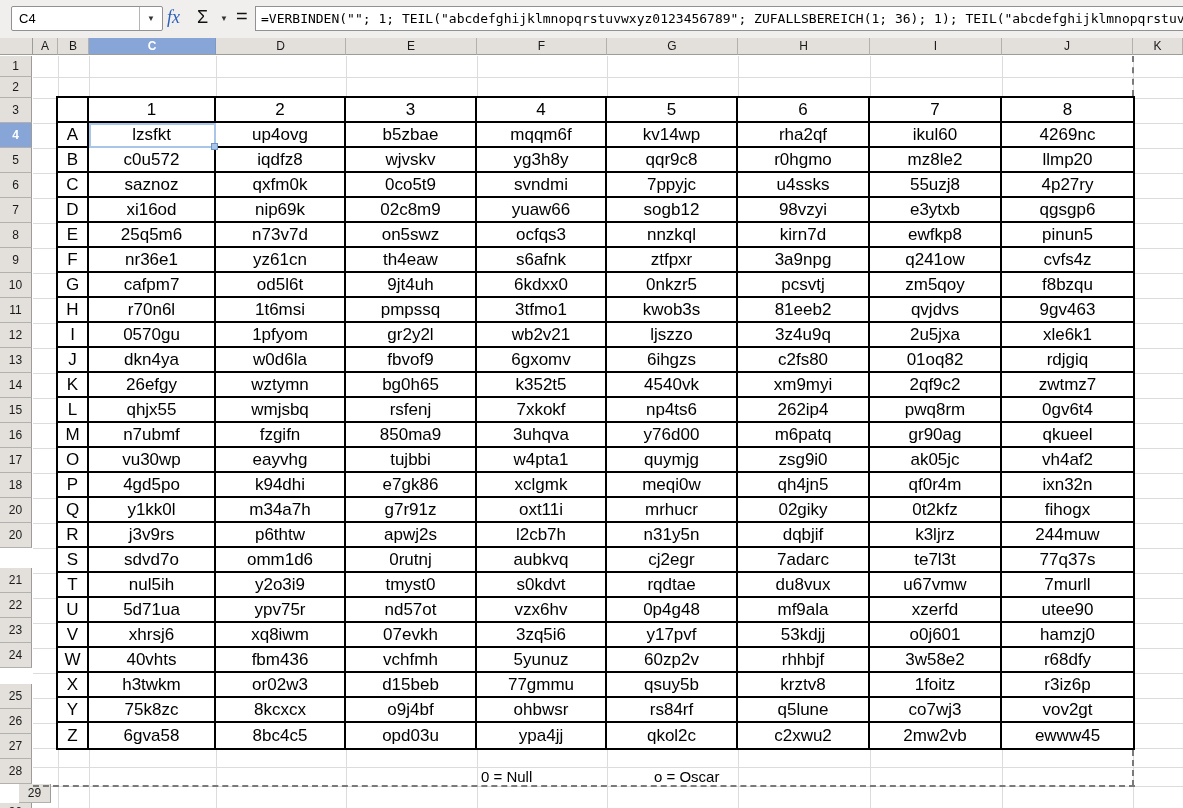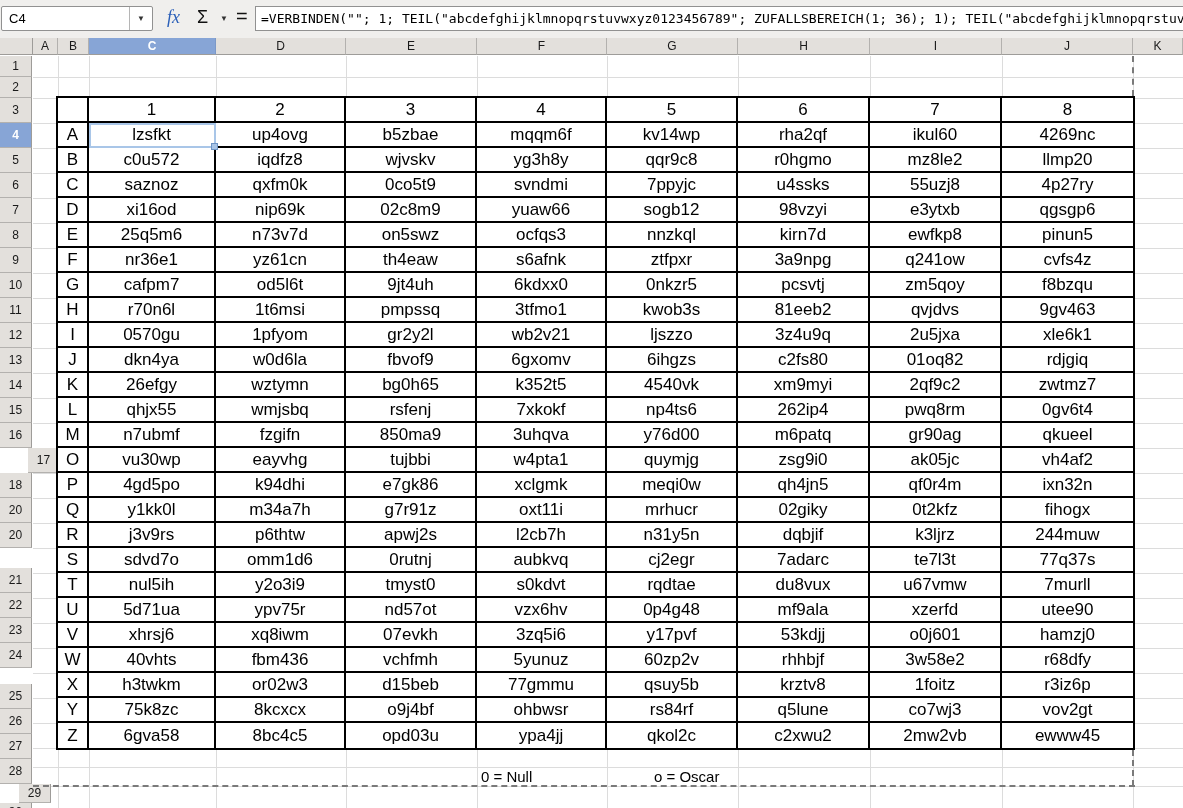--- a/index.html
+++ b/index.html
@@ -2,21 +2,21 @@
 <html><head>
 <meta charset="utf-8">
 <style>
   html,body{margin:0;padding:0;}
   body{
     position:relative;width:1183px;height:808px;overflow:hidden;
     background:#ffffff;font-family:"Liberation Sans",sans-serif;
   }
   
   .toolbar{position:absolute;left:0;top:0;width:1183px;height:38px;background:#f0efed;}
-  .namebox{position:absolute;left:1px;top:6px;width:152px;height:25px;background:#fff;
+  .namebox{position:absolute;left:11px;top:6px;width:152px;height:25px;background:#fff;
     border:1px solid #919191;border-radius:2px;box-sizing:border-box;}
   .namebox-text{position:absolute;left:7px;top:4px;font-size:13px;color:#000;}
   .namebox-btn{position:absolute;right:0;top:0;width:22px;height:23px;border-left:1px solid #b5b5b5;
     display:flex;align-items:center;justify-content:center;font-size:8px;color:#333;}
   .fbicon{position:absolute;color:#111;}
   .fx{left:167px;top:7px;font-family:"Liberation Serif",serif;font-style:italic;font-size:18px;color:#2a5fb8;}
   .sigma{left:197px;top:7px;font-size:18px;}
   .sigma-caret{left:220px;top:14px;font-size:8px;color:#333;}
   .equals{left:236px;top:5px;font-size:20px;}
   .formula-input{position:absolute;left:255px;top:6px;width:930px;height:25px;background:#fff;
@@ -140,21 +140,21 @@
     <div class="rowhead" style="height: 25px; line-height: 25px;">7</div>
     <div class="rowhead" style="height: 25px; line-height: 25px;">8</div>
     <div class="rowhead" style="height: 25px; line-height: 25px;">9</div>
     <div class="rowhead" style="height: 25px; line-height: 25px;">10</div>
     <div class="rowhead" style="height: 25px; line-height: 25px;">11</div>
     <div class="rowhead" style="height: 25px; line-height: 25px;">12</div>
     <div class="rowhead" style="height: 25px; line-height: 25px;">13</div>
     <div class="rowhead" style="height: 25px; line-height: 25px;">14</div>
     <div class="rowhead" style="height: 25px; line-height: 25px;">15</div>
     <div class="rowhead" style="height: 25px; line-height: 25px;">16</div>
-    <div class="rowhead" style="height: 25px; line-height: 25px; margin-left: 28px;">17</div>
+    <div class="rowhead" style="height: 25px; line-height: 25px;">17</div>
     <div class="rowhead" style="height: 25px; line-height: 25px;">18</div>
     <div class="rowhead" style="height: 25px; line-height: 25px;">20</div>
     <div class="rowhead" style="height: 25px; line-height: 25px;">20</div>
     <div class="rowhead" style="height: 25px; line-height: 25px; margin-top: 20px;">21</div>
     <div class="rowhead" style="height: 25px; line-height: 25px;">22</div>
     <div class="rowhead" style="height: 25px; line-height: 25px;">23</div>
     <div class="rowhead" style="height: 25px; line-height: 25px;">24</div>
     <div class="rowhead" style="height: 25px; line-height: 25px; margin-top: 16px;">25</div>
     <div class="rowhead" style="height: 25px; line-height: 25px;">26</div>
     <div class="rowhead" style="height: 25px; line-height: 25px;">27</div>

